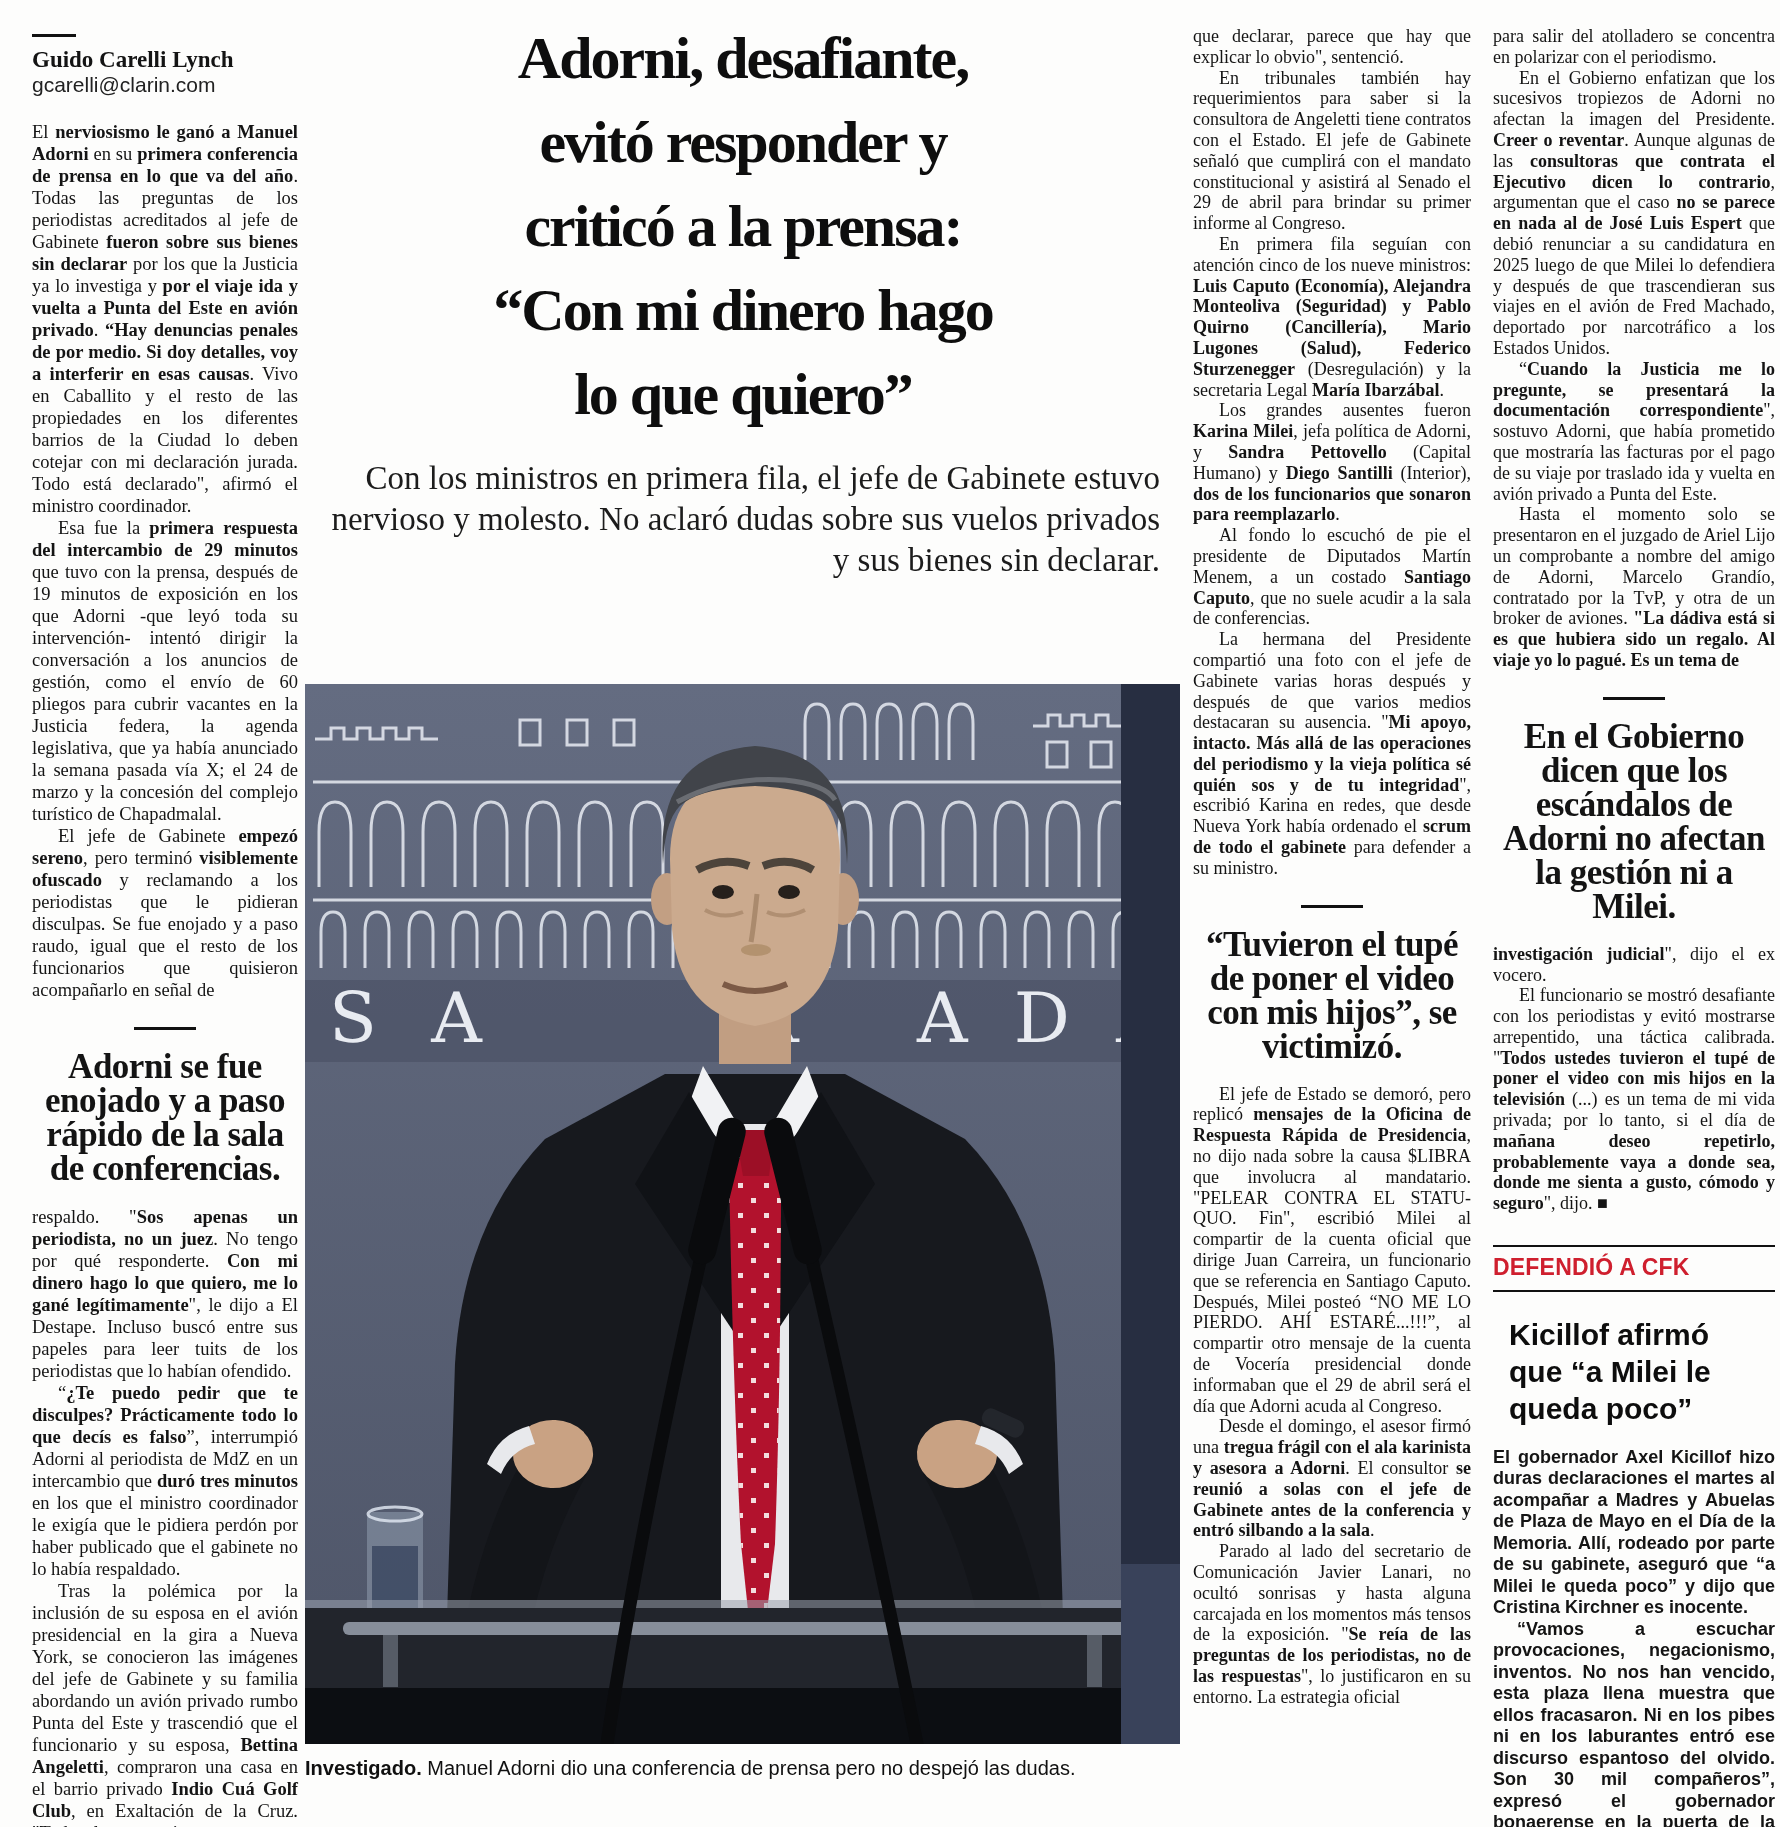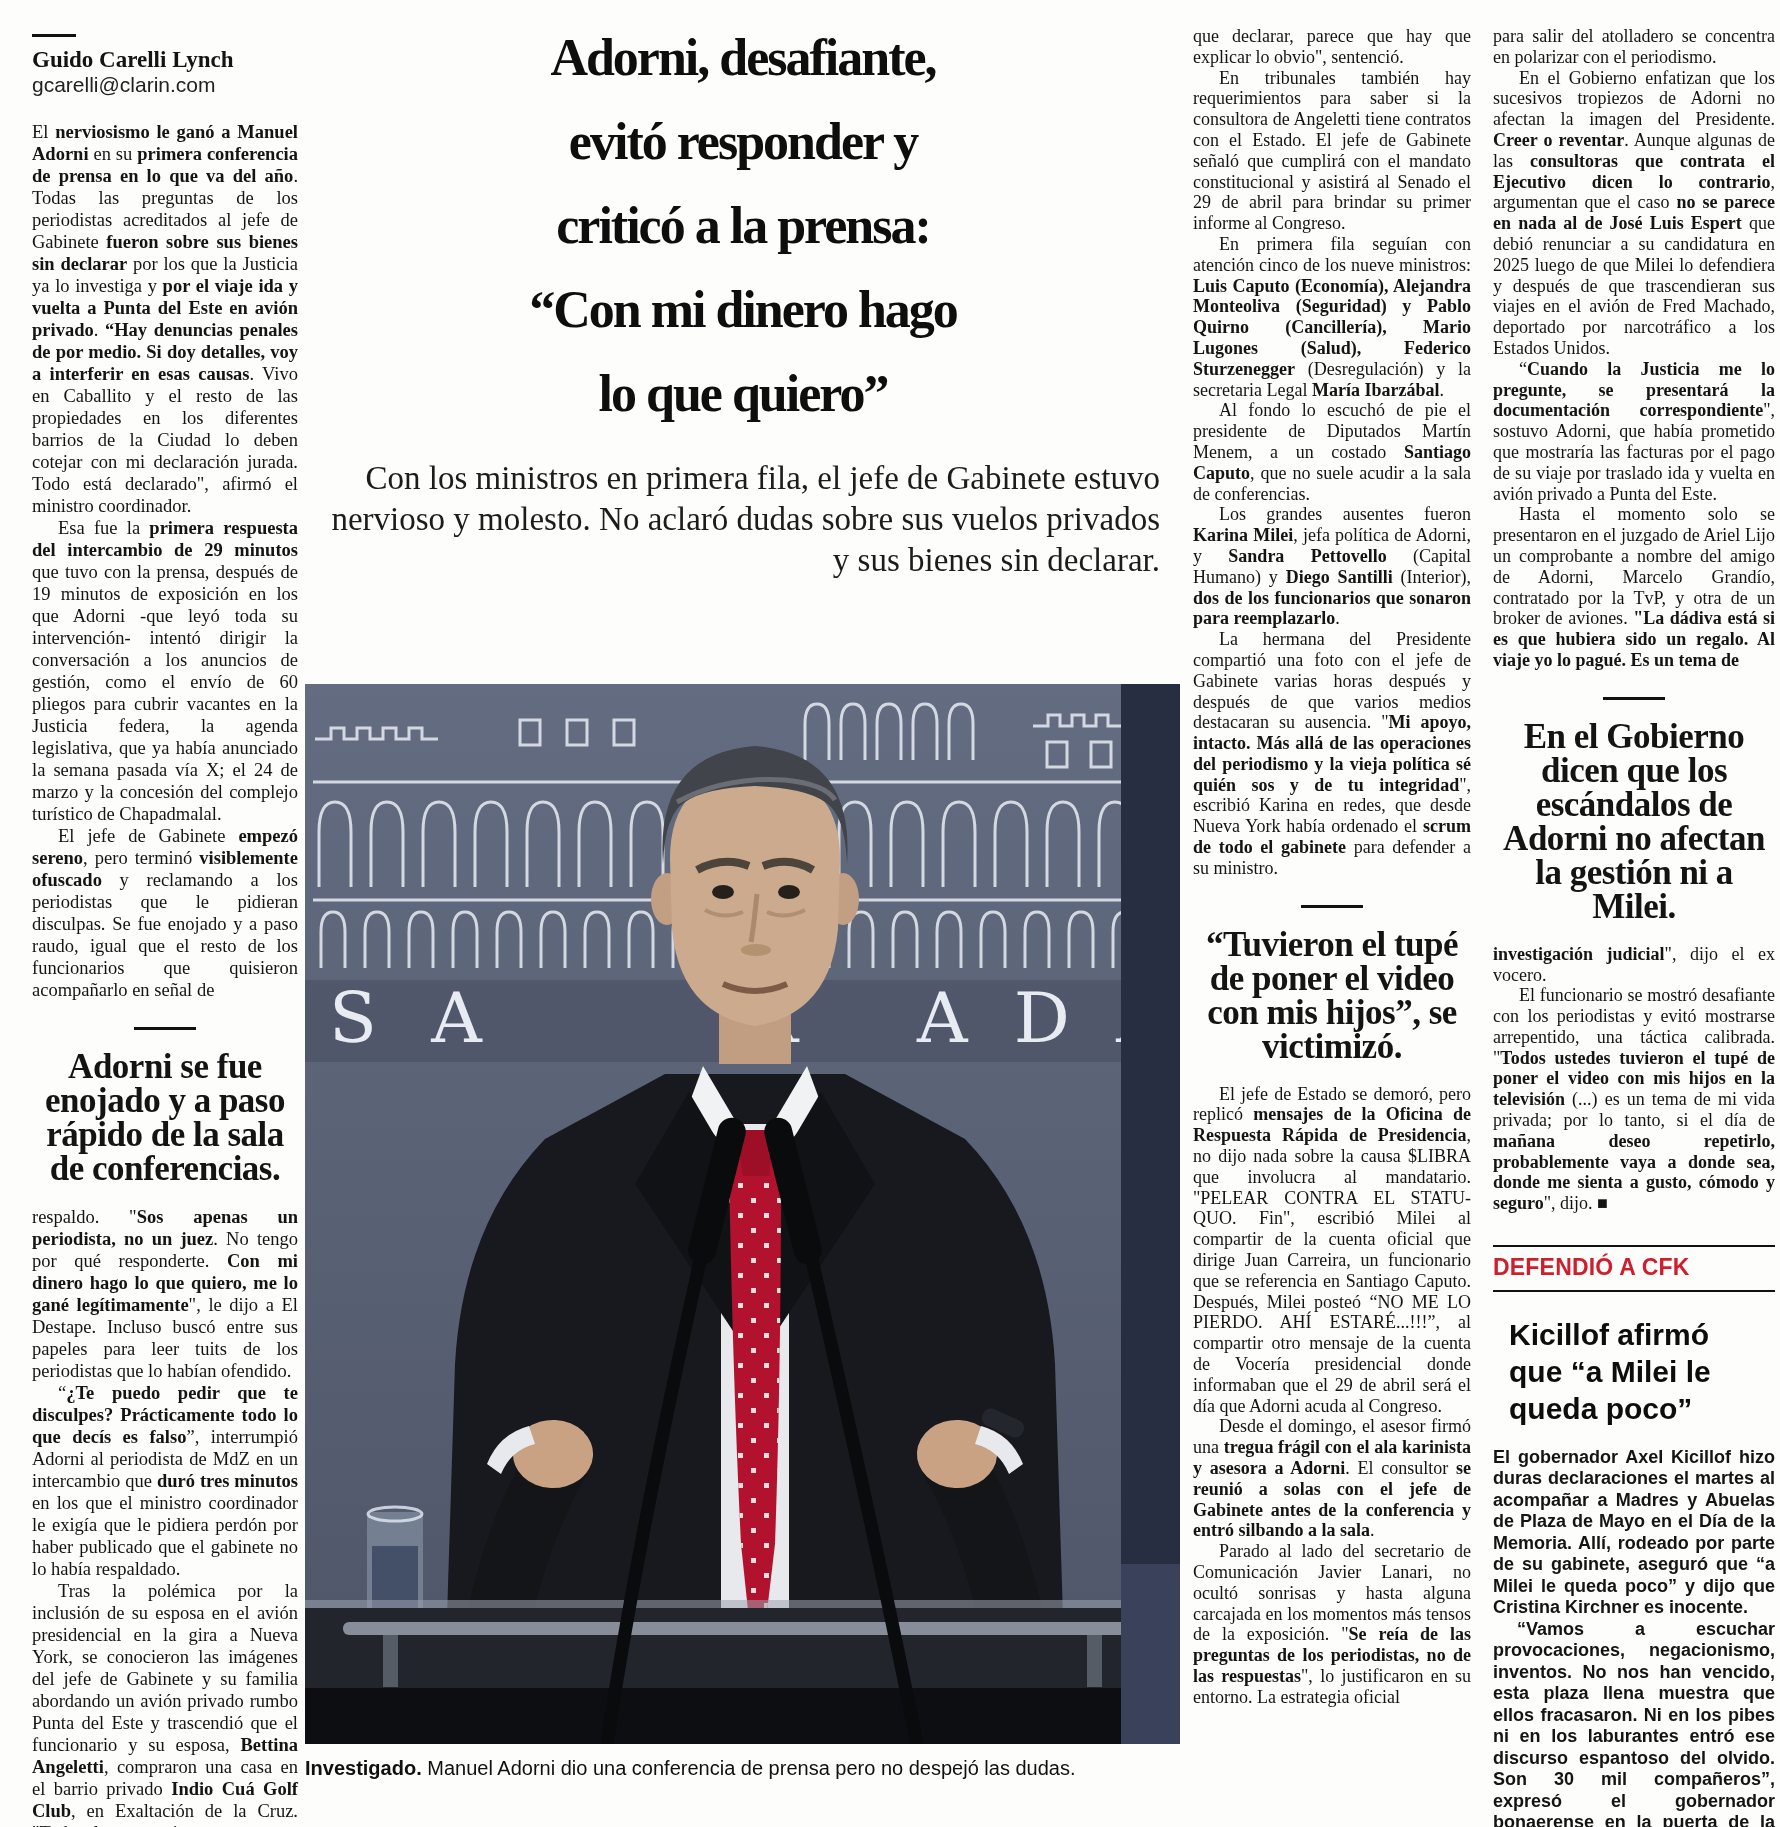--- a/index.html
+++ b/index.html
@@ -16,21 +16,21 @@
   b { font-weight:bold; }
 
   
   .byline-rule { width:44px; height:3px; background:#111; margin:4px 0 10px; }
   .byline-name { font-family:Liberation Serif, serif; font-weight:bold; font-size:23px; line-height:26px; }
   .byline-mail { font-family:Liberation Sans, sans-serif; font-size:21px; line-height:24px; color:#222; }
   .byline-block { margin-bottom:24px; }
 
   
   #headline { position:absolute; left:306px; top:16px; width:874px; text-align:center;
-              font-weight:bold; font-size:52px; line-height:84px; letter-spacing:-2px; color:#0e0e0e; }
+              font-weight:bold; font-size:60px; line-height:84px; letter-spacing:-2px; color:#0e0e0e; }
   #deck { position:absolute; left:330px; top:458px; width:830px; text-align:right;
           font-size:33px; line-height:41px; color:#1c1c1c; }
 
   
   .crosshead { margin:26px 6px 20px; text-align:center; font-weight:bold;
                font-size:35px; line-height:34px; letter-spacing:-0.5px; }
   .crosshead::before { content:""; display:block; width:62px; height:3px; background:#111; margin:0 auto 20px; }
 
   
   #photo { position:absolute; left:305px; top:684px; width:1044px; height:1060px; }
@@ -232,22 +232,22 @@
 
   <div id="caption">
     <span class="lead">Investigado.</span><span> Manuel Adorni dio una conferencia de prensa pero no despejó las dudas.</span>
   </div>
 
   <div id="col3" class="textcol">
     <div>
         <p>que declarar, parece que hay que explicar lo obvio", sentenció.</p>
         <p class="ind">En tribunales también hay requerimientos para saber si la consultora de Angeletti tiene contratos con el Estado. El jefe de Gabinete señaló que cumplirá con el mandato constitucional y asistirá al Senado el 29 de abril para brindar su primer informe al Congreso.</p>
         <p class="ind">En primera fila seguían con atención cinco de los nueve ministros: <b>Luis Caputo (Economía), Alejandra Monteoliva (Seguridad) y Pablo Quirno (Cancillería), Mario Lugones (Salud), Federico Sturzenegger</b> (Desregulación) y la secretaria Legal <b>María Ibarzábal</b>.</p>
+        <p class="ind">Los grandes ausentes fueron <b>Karina Milei</b>, jefa política de Adorni, y <b>Sandra Pettovello</b> (Capital Humano) y <b>Diego Santilli</b> (Interior), <b>dos de los funcionarios que sonaron para reemplazarlo</b>.</p>
         <p class="ind">Al fondo lo escuchó de pie el presidente de Diputados Martín Menem, a un costado <b>Santiago Caputo</b>, que no suele acudir a la sala de conferencias.</p>
-        <p class="ind">Los grandes ausentes fueron <b>Karina Milei</b>, jefa política de Adorni, y <b>Sandra Pettovello</b> (Capital Humano) y <b>Diego Santilli</b> (Interior), <b>dos de los funcionarios que sonaron para reemplazarlo</b>.</p>
         <p class="ind">La hermana del Presidente compartió una foto con el jefe de Gabinete varias horas después y después de que varios medios destacaran su ausencia. "<b>Mi apoyo, intacto. Más allá de las operaciones del periodismo y la vieja política sé quién sos y de tu integridad</b>", escribió Karina en redes, que desde Nueva York había ordenado el <b>scrum de todo el gabinete</b> para defender a su ministro.</p>
       </div>
     <div class="crosshead">“Tuvieron el tupé de poner el video con mis hijos”, se victimizó.</div>
     <div>
         <p class="ind">El jefe de Estado se demoró, pero replicó <b>mensajes de la Oficina de Respuesta Rápida de Presidencia</b>, no dijo nada sobre la causa $LIBRA que involucra al mandatario. "PELEAR CONTRA EL STATU-QUO. Fin", escribió Milei al compartir de la cuenta oficial que dirige Juan Carreira, un funcionario que se referencia en Santiago Caputo. Después, Milei posteó “NO ME LO PIERDO. AHÍ ESTARÉ...!!!”, al compartir otro mensaje de la cuenta de Vocería presidencial donde informaban que el 29 de abril será el día que Adorni acuda al Congreso.</p>
         <p class="ind">Desde el domingo, el asesor firmó una <b>tregua frágil con el ala karinista y asesora a Adorni</b>. El consultor <b>se reunió a solas con el jefe de Gabinete antes de la conferencia y entró silbando a la sala</b>.</p>
         <p class="ind">Parado al lado del secretario de Comunicación Javier Lanari, no ocultó sonrisas y hasta alguna carcajada en los momentos más tensos de la exposición. "<b>Se reía de las preguntas de los periodistas, no de las respuestas</b>", lo justificaron en su entorno. La estrategia oficial</p>
       </div>
   </div>
 

